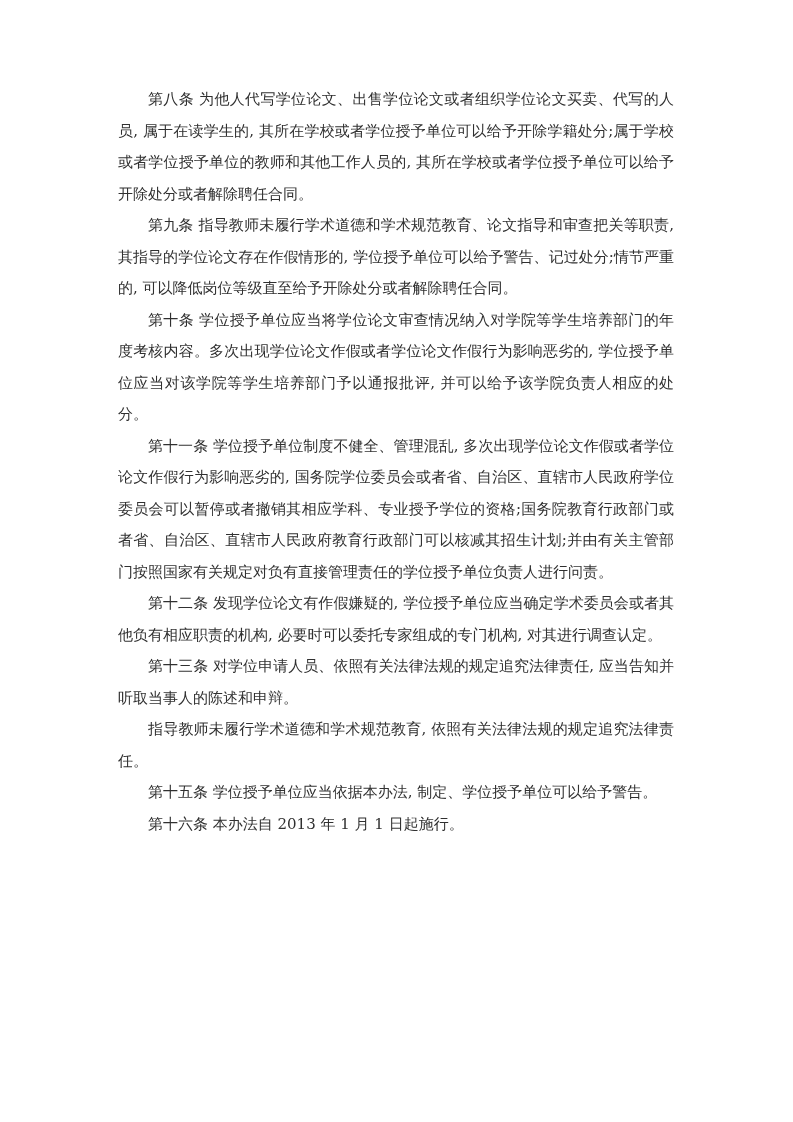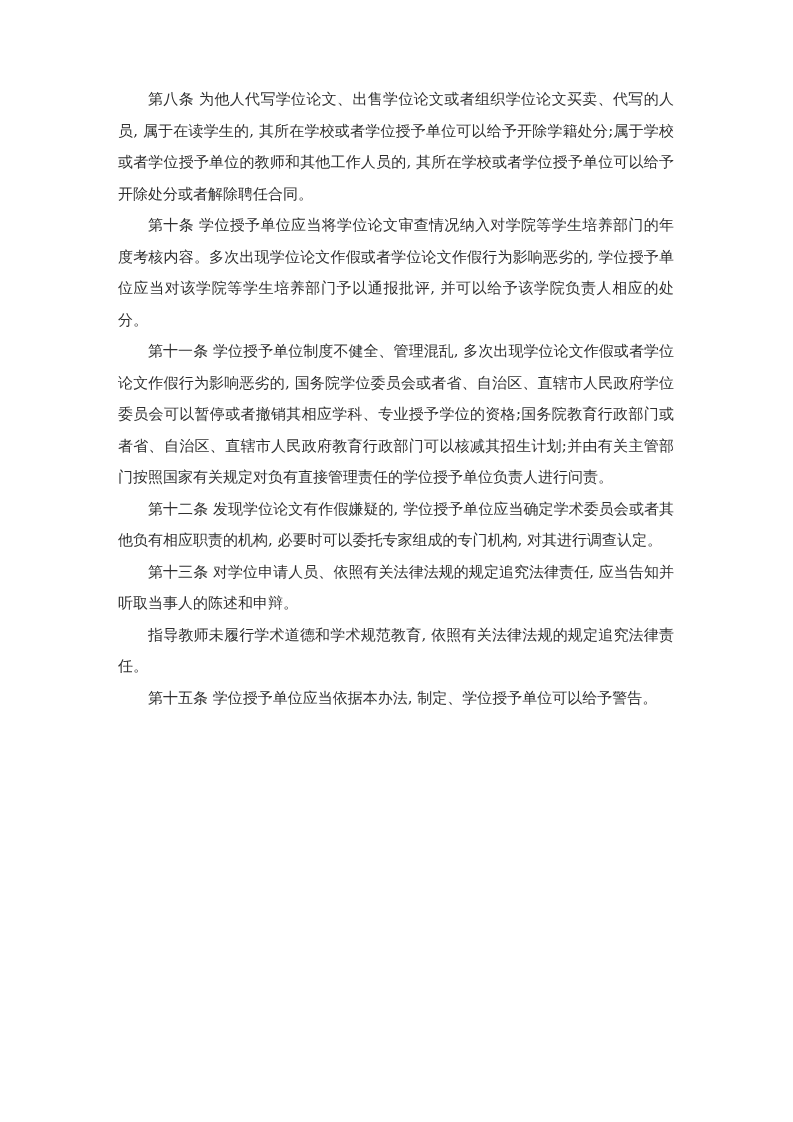--- a/index.html
+++ b/index.html
@@ -26,19 +26,21 @@
     text-align: justify;
     text-indent: 2em;
     word-break: break-all;
   }
 </style>
 </head>
 <body>
 
 <div class="page">
   <p class="para">第八条 为他人代写学位论文、出售学位论文或者组织学位论文买卖、代写的人员, 属于在读学生的, 其所在学校或者学位授予单位可以给予开除学籍处分;属于学校或者学位授予单位的教师和其他工作人员的, 其所在学校或者学位授予单位可以给予开除处分或者解除聘任合同。</p>
+  <p class="para">第九条 指导教师未履行学术道德和学术规范教育、论文指导和审查把关等职责, 其指导的学位论文存在作假情形的, 学位授予单位可以给予警告、记过处分;情节严重的, 可以降低岗位等级直至给予开除处分或者解除聘任合同。</p>
   <p class="para">第十条 学位授予单位应当将学位论文审查情况纳入对学院等学生培养部门的年度考核内容。多次出现学位论文作假或者学位论文作假行为影响恶劣的, 学位授予单位应当对该学院等学生培养部门予以通报批评, 并可以给予该学院负责人相应的处分。</p>
   <p class="para">第十一条 学位授予单位制度不健全、管理混乱, 多次出现学位论文作假或者学位论文作假行为影响恶劣的, 国务院学位委员会或者省、自治区、直辖市人民政府学位委员会可以暂停或者撤销其相应学科、专业授予学位的资格;国务院教育行政部门或者省、自治区、直辖市人民政府教育行政部门可以核减其招生计划;并由有关主管部门按照国家有关规定对负有直接管理责任的学位授予单位负责人进行问责。</p>
   <p class="para">第十二条 发现学位论文有作假嫌疑的, 学位授予单位应当确定学术委员会或者其他负有相应职责的机构, 必要时可以委托专家组成的专门机构, 对其进行调查认定。</p>
   <p class="para">第十三条 对学位申请人员、依照有关法律法规的规定追究法律责任, 应当告知并听取当事人的陈述和申辩。</p>
   <p class="para">指导教师未履行学术道德和学术规范教育, 依照有关法律法规的规定追究法律责任。</p>
   <p class="para">第十五条 学位授予单位应当依据本办法, 制定、学位授予单位可以给予警告。</p>
+  <p class="para">第十六条 本办法自 2013 年 1 月 1 日起施行。</p>
 </div>
 
 </body></html>

